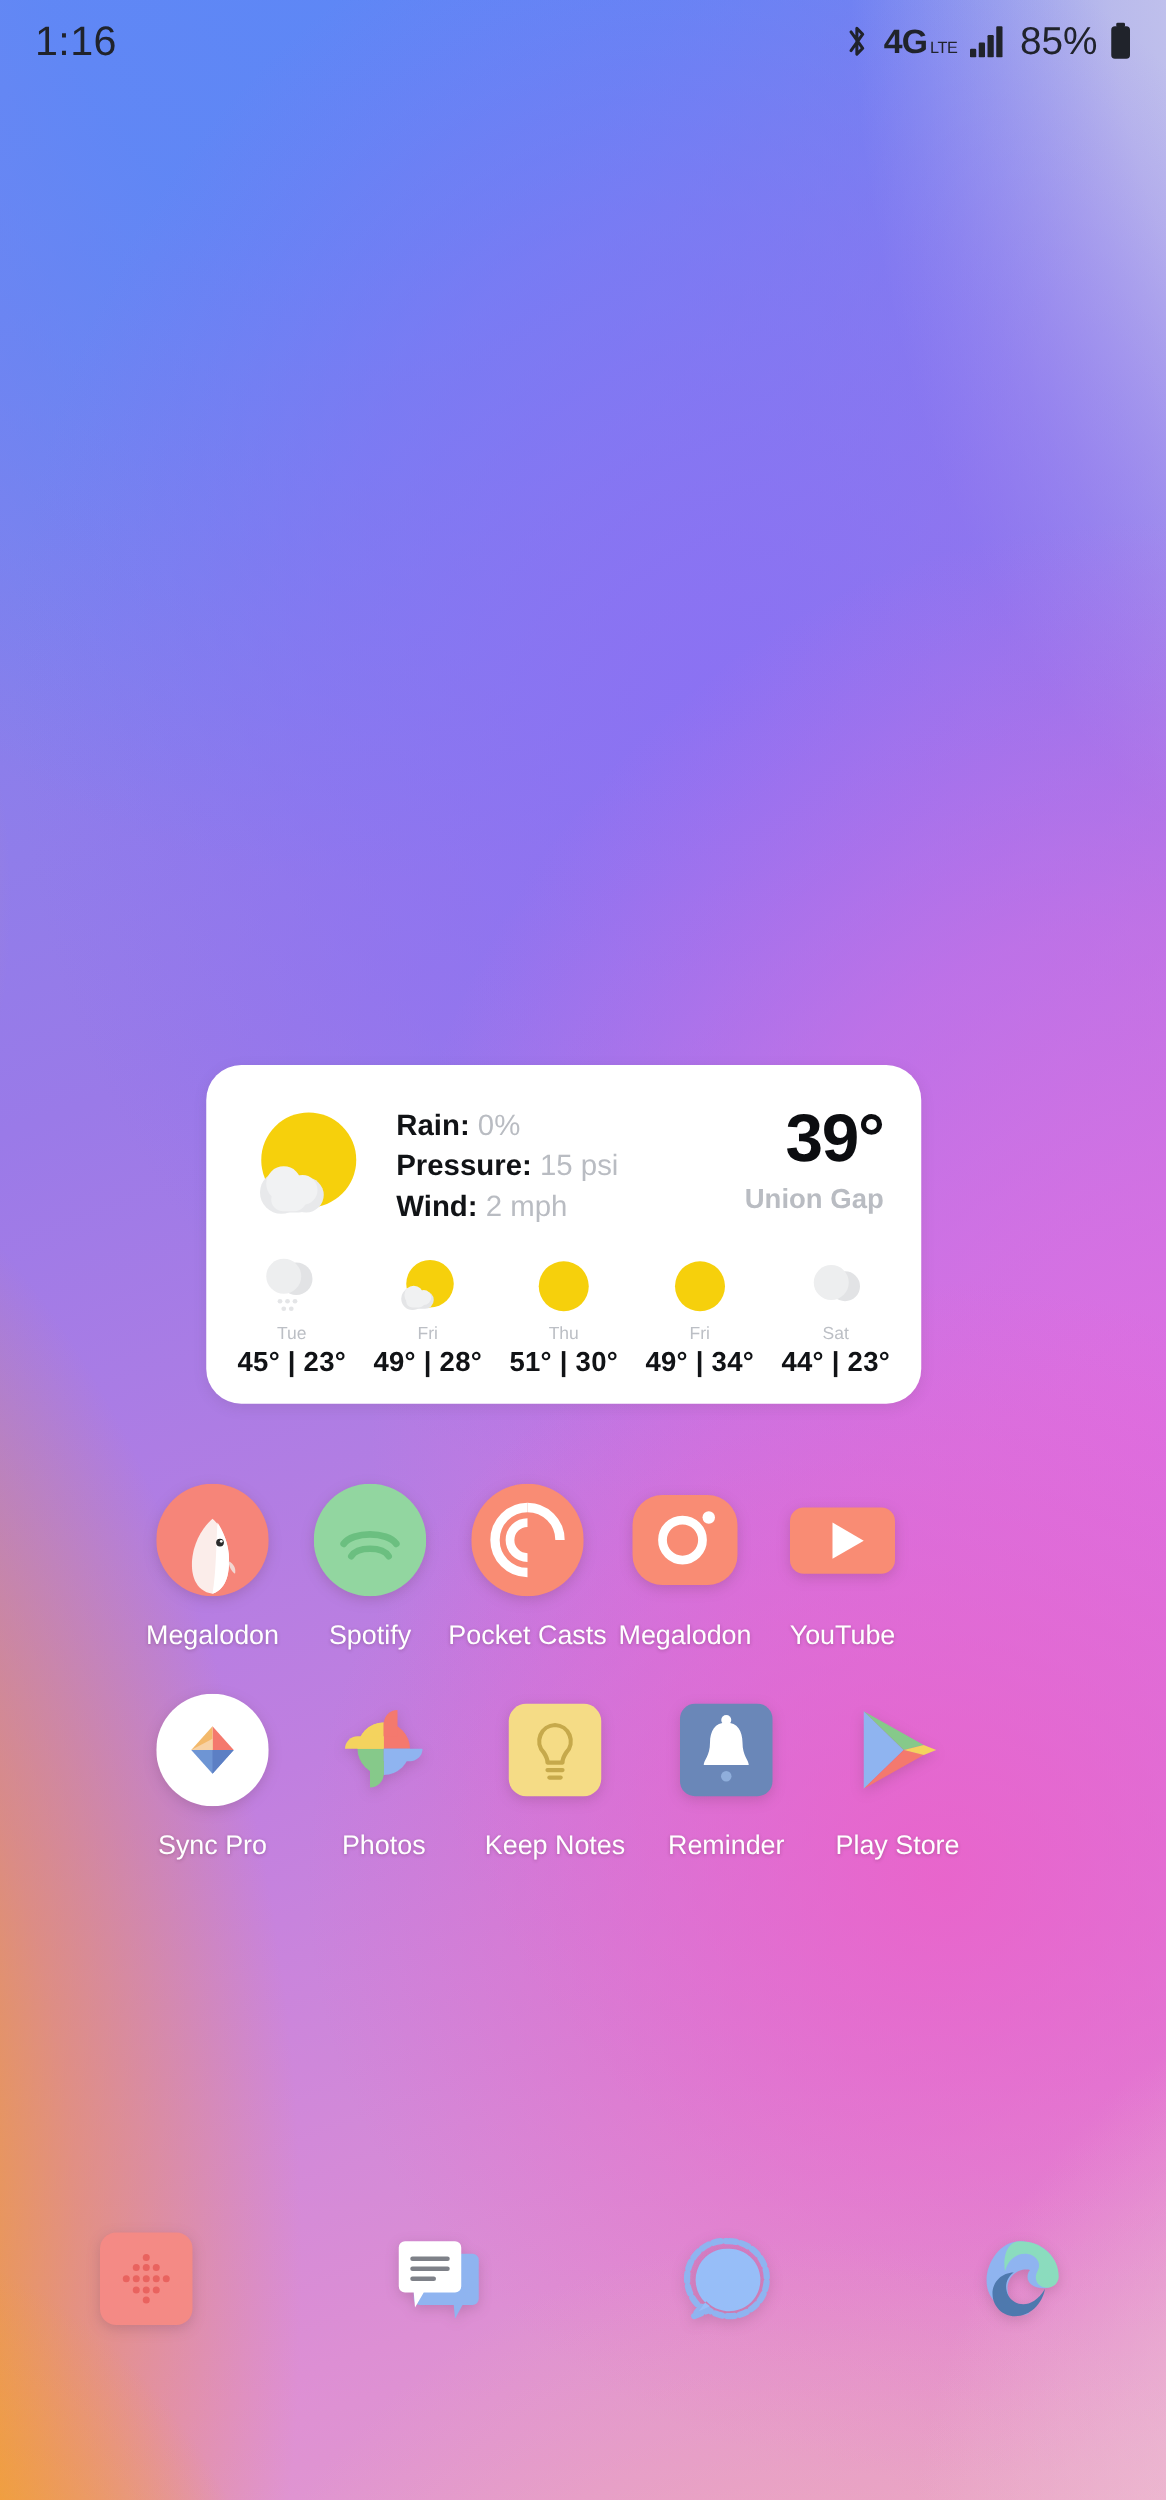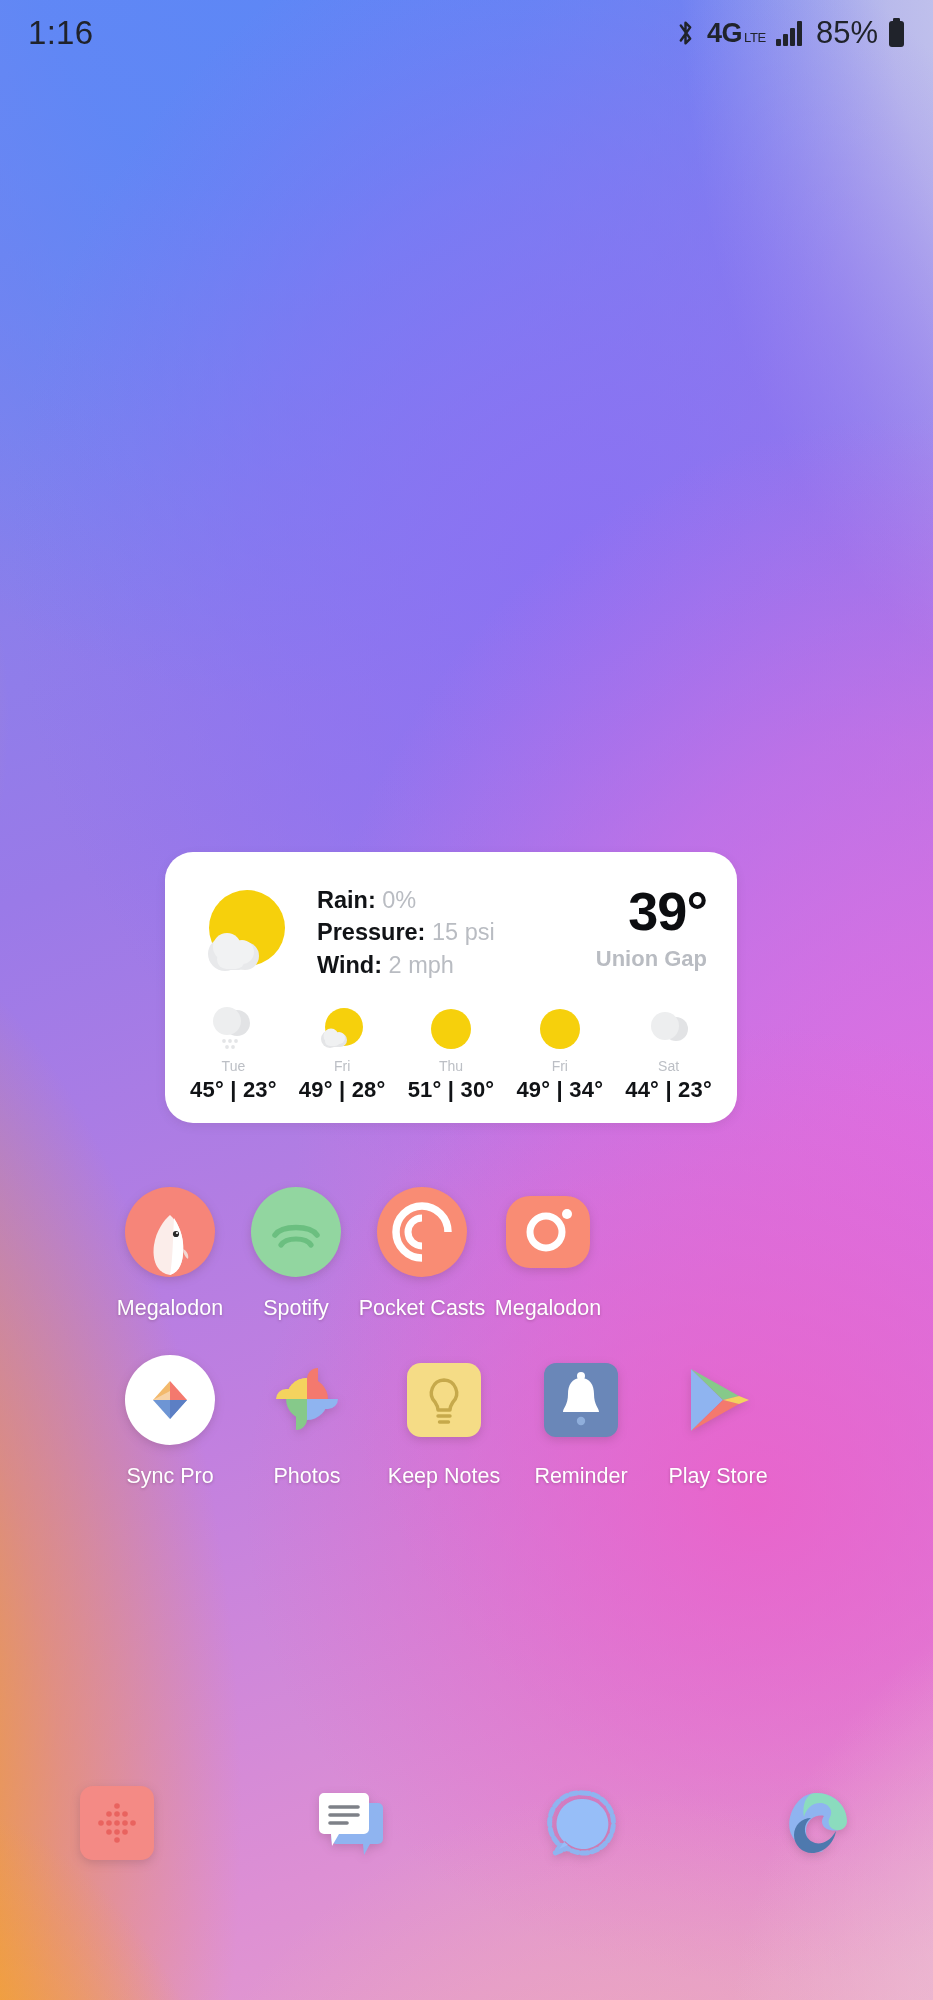--- a/index.html
+++ b/index.html
@@ -313,20 +313,29 @@
     <div class="app-icon-wrap drop">
       <svg width="90" height="90" viewBox="0 0 90 90">
         <rect x="3" y="9" width="84" height="72" rx="24" fill="#F98C74"></rect>
         <circle cx="43" cy="45" r="16" fill="none" stroke="#ffffff" stroke-width="7"></circle>
         <circle cx="64" cy="27" r="5" fill="#ffffff"></circle>
       </svg>
     </div>
     <div class="app-label">Megalodon</div>
   </div>
 
+  <div class="app-cell">
+    <div class="app-icon-wrap drop">
+      <svg width="90" height="90" viewBox="0 0 90 90">
+        <rect x="3" y="19" width="84" height="53" rx="11" fill="#F98C74"></rect>
+        <path d="M37 31 L62 45.5 L37 60 Z" fill="#ffffff"></path>
+      </svg>
+    </div>
+    <div class="app-label">YouTube</div>
+  </div>
 </div>
 
 <div class="app-row" id="app-row-2" style="padding-left:107px;gap:11px;">
 
   <div class="app-cell">
     <div class="app-icon-wrap drop">
       <svg width="90" height="90" viewBox="0 0 90 90">
         <circle cx="45" cy="45" r="45" fill="#FFFFFF"></circle>
         <path d="M45 26 L62 45 L45 45 Z" fill="#F4796E"></path>
         <path d="M45 26 L28 45 L45 45 Z" fill="#F3B96B"></path>

